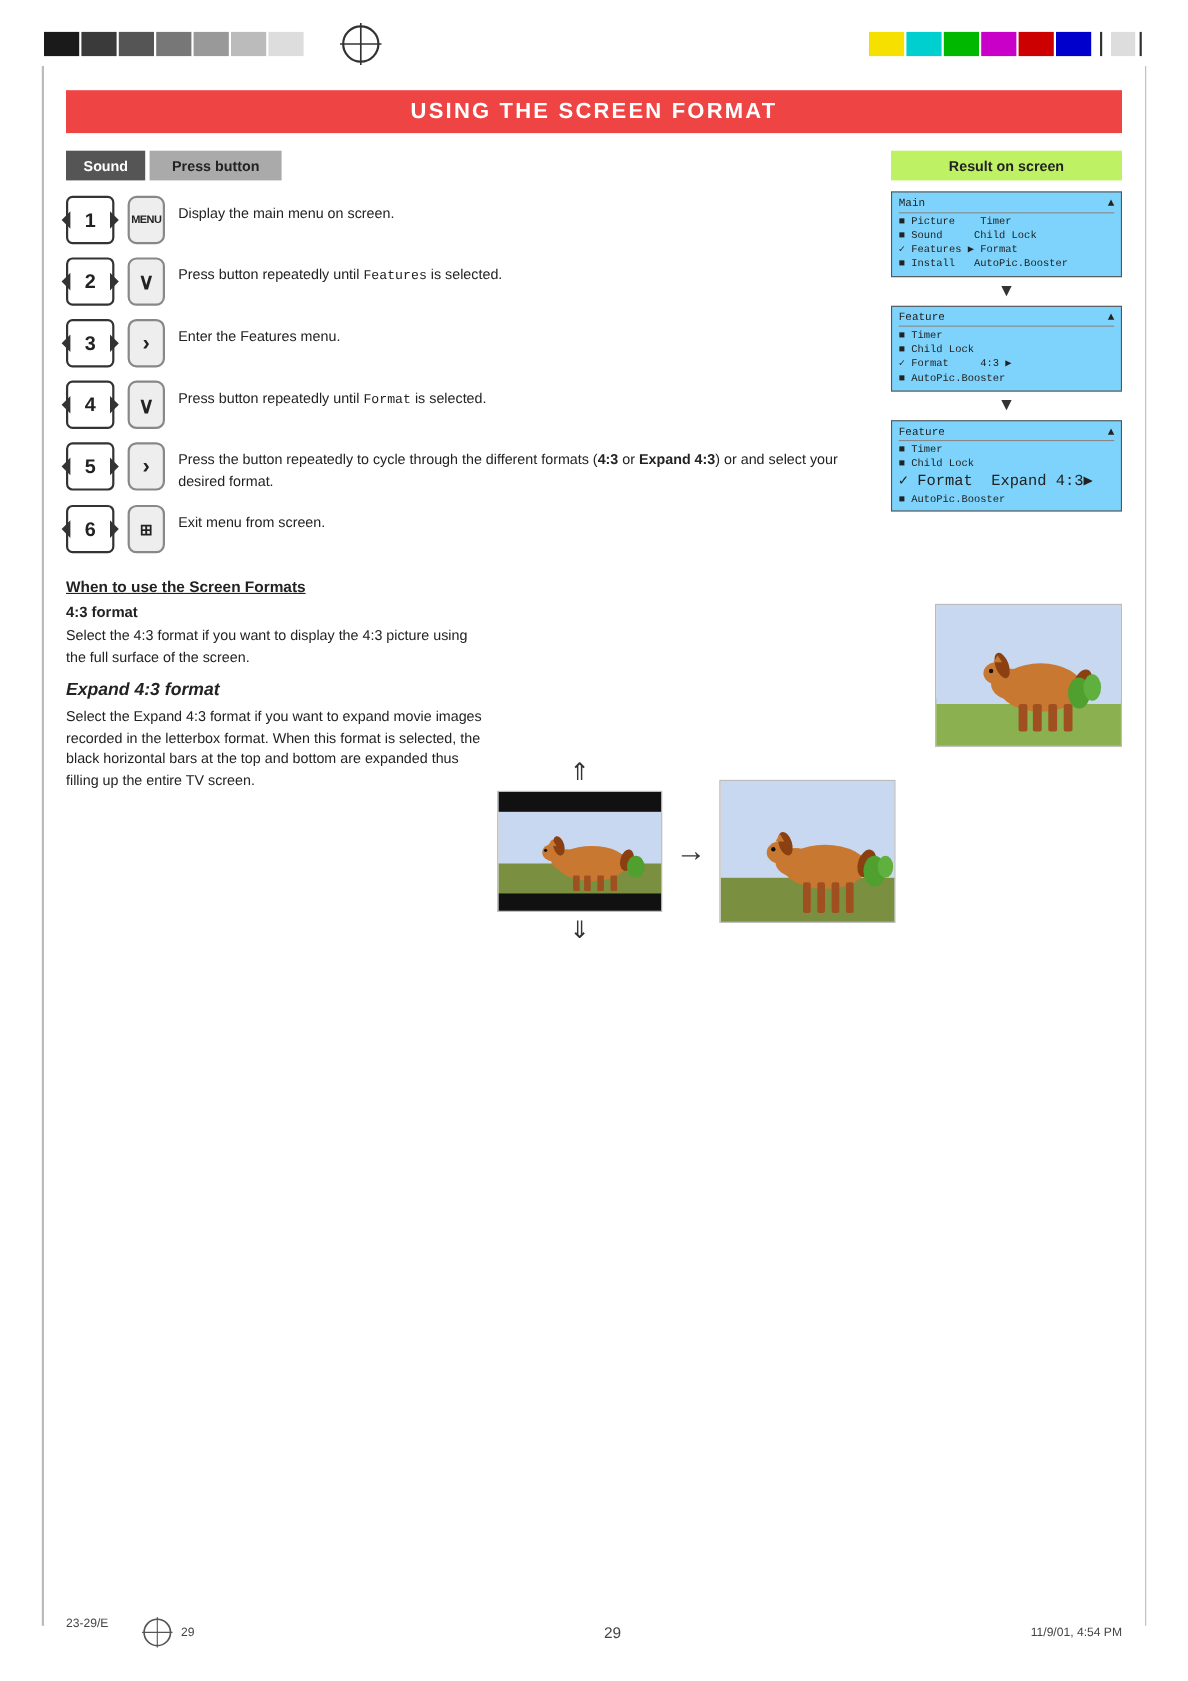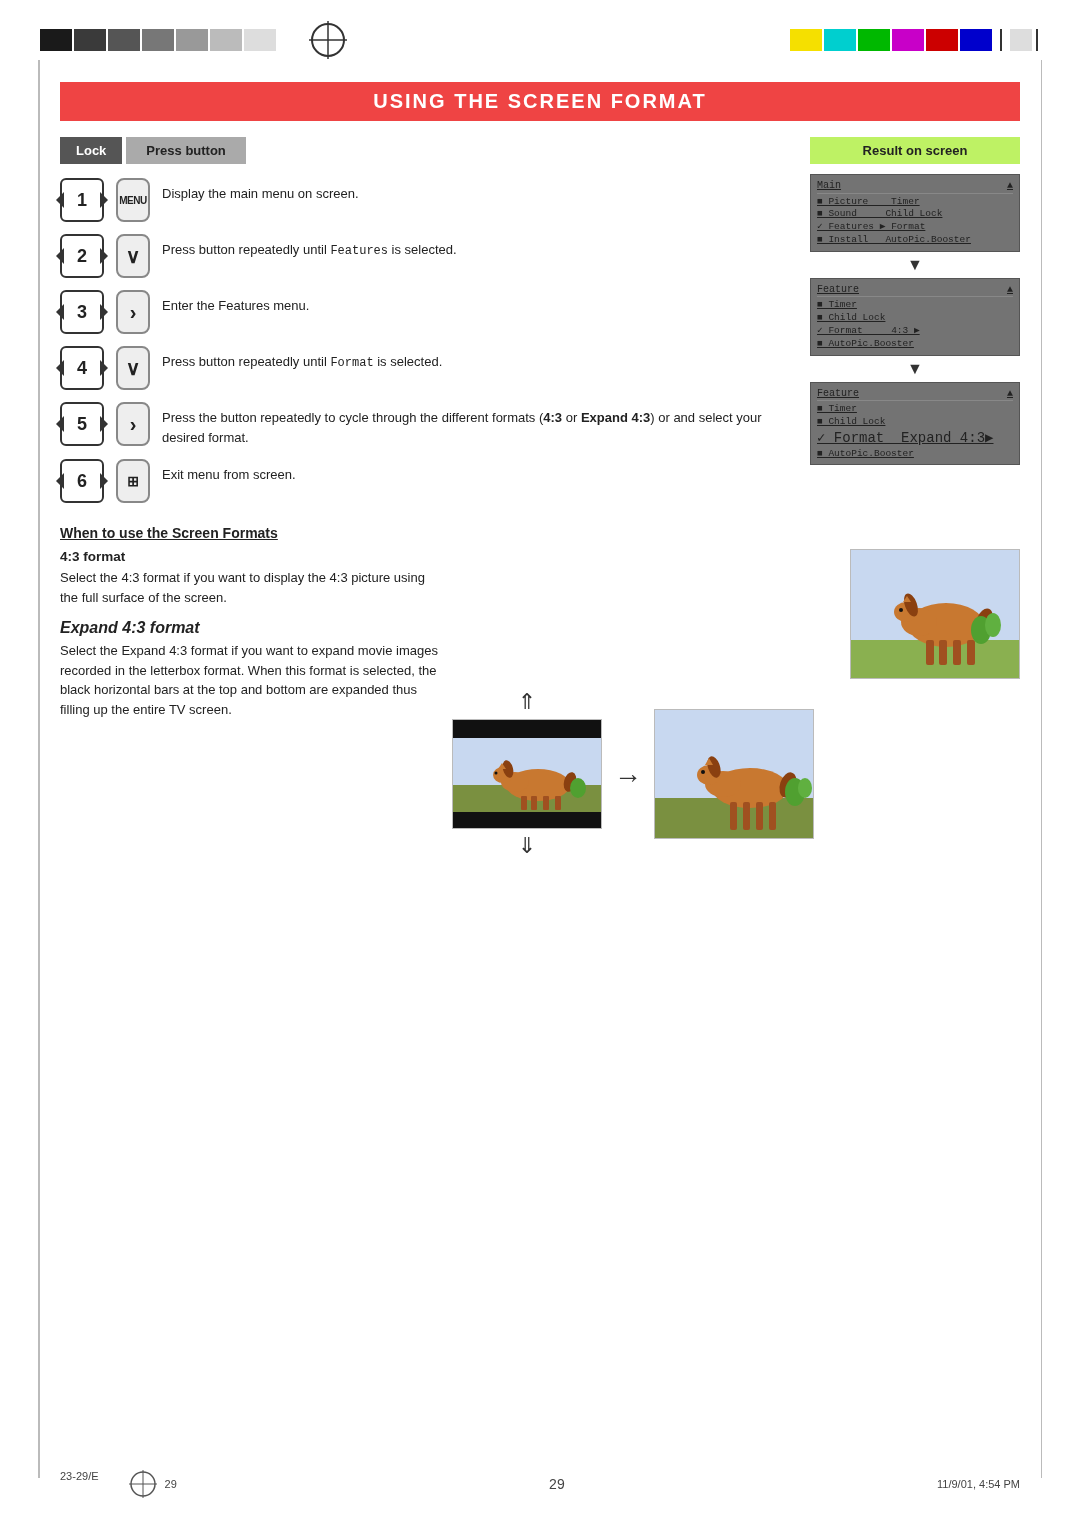--- a/index.html
+++ b/index.html
@@ -133,29 +133,28 @@
       line-height: 1.5;
       padding-top: 6px;
     }
     .step-desc .mono {
       font-family: 'Courier New', monospace;
       font-size: 12px;
     }
 
     .screen-box {
       border: 1.5px solid #555;
-      background: #737373;
+      background: #7dd3fc;
       font-family: 'Courier New', monospace;
       font-size: 10px;
       padding: 4px 6px;
       line-height: 1.4;
       position: relative;
       min-height: 60px;
       margin-bottom: 4px;
-      text-decoration: underline;
     }
     .screen-box .screen-title {
       display: flex;
       justify-content: space-between;
       font-size: 10px;
       font-weight: normal;
       border-bottom: 1px solid #888;
       margin-bottom: 2px;
     }
     .screen-box .screen-row {
@@ -283,21 +282,21 @@
     <span>Using the Screen Format</span>
   </div>
 
 
   <div style="display:flex; gap:0; width:100%;">
 
     <div style="flex:1;">
 
       <div style="display:flex; gap:4px; margin-bottom:14px;">
         <div style="background:#555; color:#fff; padding:6px 16px; font-size:13px; font-weight:bold;">
-          <span>Lock</span>
+          <span>Sound</span>
         </div>
         <div style="background:#aaa; color:#222; padding:6px 20px; font-size:13px; font-weight:bold;">
           <span>Press button</span>
         </div>
       </div>
 
       <div class="step-row">
         <div class="step-num">1</div>
         <div class="btn-icon" style="font-size:10px; font-weight:bold; letter-spacing:-0.5px;">MENU</div>
         <div class="step-desc">Display the main menu on screen.</div>

